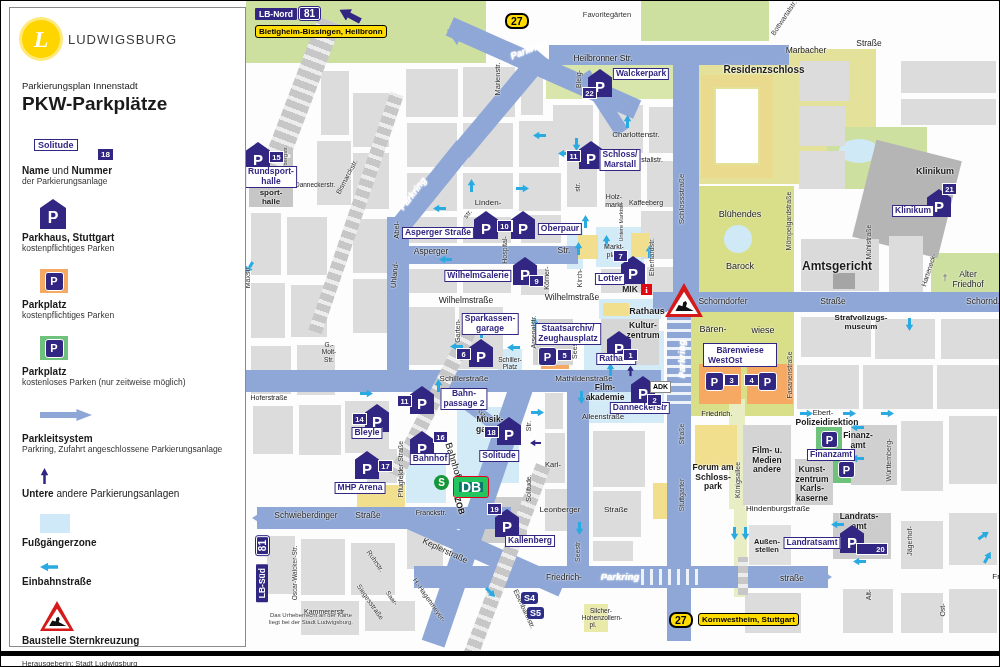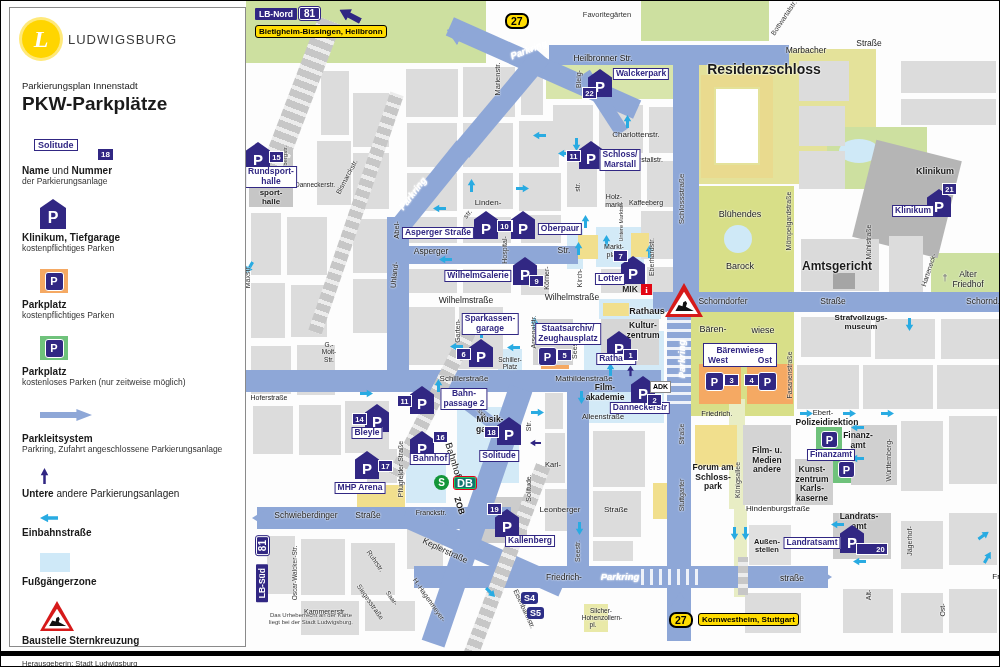--- a/index.html
+++ b/index.html
@@ -21,26 +21,26 @@
   .pklabel{z-index:31;background:#fff;border:1px solid #312783;color:#312783;font-weight:bold;font-size:8.5px;line-height:1.15;padding:0 2px;text-align:center;white-space:pre-line;transform:translateX(-50%)}
   #signs{position:absolute;inset:0;z-index:60}
   #signs>div{position:absolute}
   .chip{background:#312783;color:#fff;font-weight:bold;font-size:8.5px;padding:1px 4px;border-radius:1px}
   .sign81{background:#312783;color:#fff;font-weight:bold;font-size:10px;padding:0 4px;border:1.5px solid #fff;outline:1px solid #312783;border-radius:2px}
   .ysign{background:#ffdc00;border:1.5px solid #000;border-radius:3px;color:#000;font-weight:bold;font-size:8px;padding:0 3px;line-height:11px;white-space:nowrap}
   .b27{background:#ffdc00;border:2px solid #000;border-radius:7px;color:#000;font-weight:bold;font-size:10.5px;padding:0 4px;line-height:12px}
   .vertc{writing-mode:vertical-rl;transform:rotate(180deg);text-align:center}
   .schip{background:#2d2f87;color:#fff;font-weight:bold;font-size:9px;border-radius:3px;padding:0 3px;line-height:12px}
   .sbahn{width:15px;height:15px;background:#149639;border-radius:50%;color:#fff;font-weight:bold;font-size:10px;display:flex;align-items:center;justify-content:center}
-  .dbchip{background:#0f766e;color:#fff;font-weight:bold;font-size:11px;border:1px solid #22c55e;outline:1px solid #e2001a;border-radius:2px;padding:0 2px;line-height:10px}
+  .dbchip{background:#0f766e;color:#fff;font-weight:bold;font-size:14px;border:5px solid #22c55e;outline:1px solid #e2001a;border-radius:2px;padding:0 2px;line-height:10px}
   .mik{width:11px;height:11px;background:#e30613;color:#fff;font-weight:bold;font-family:"Liberation Serif",serif;font-size:9px;display:flex;align-items:center;justify-content:center}
   .adk{background:#fff;border:1px solid #888;color:#000;font-weight:bold;font-size:7px;padding:0 2px;line-height:10px}
   .bw{background:#fff;border:1px solid #312783;color:#312783;font-weight:bold;width:72px;font-size:8.5px;padding:1px 0}
   .bw1{text-align:center}
-  .bw2{display:flex;justify-content:space-between;padding:0 4px}
+  .bw2{display:flex;padding:0 4px}
   .tri:before{content:"";position:absolute;inset:0;background:#d61a1a;clip-path:polygon(50% 0,100% 100%,0 100%)}
   .tri:after{content:"";position:absolute;left:13%;right:13%;top:26%;bottom:8%;background:#fff;clip-path:polygon(50% 0,100% 100%,0 100%)}
   .tri i{position:absolute;z-index:2;left:27%;right:23%;top:50%;bottom:17%;background:#111;clip-path:polygon(0 100%,18% 45%,38% 55%,42% 20%,55% 8%,62% 30%,56% 60%,100% 100%)}
   .fatarrow{width:24px;height:13px;background:#312783;clip-path:polygon(0 28%,55% 28%,55% 0,100% 50%,55% 100%,55% 72%,0 72%)}
   
   #panel{position:absolute;left:8px;top:6px;width:237px;height:640px;background:#fff;border:1px solid #8a8a8a;z-index:100;box-sizing:border-box;padding:12px 12px 8px 12px;color:#1a1a1a}
   .brandrow{display:flex;align-items:center;gap:8px;margin-bottom:22px}
   .logo{width:38px;height:38px;border-radius:50%;background:#ffd500;color:#fff;display:flex;align-items:center;justify-content:center;font-family:"Liberation Serif",serif;font-style:italic;font-weight:bold;font-size:24px;box-shadow:0 0 0 3px #ffe97a}
   .brand{font-size:13px;letter-spacing:1px;color:#3a3a3a}
   .psub{font-size:9.5px;margin-bottom:2px}
@@ -218,21 +218,21 @@
       <div class="rarrow" style="left: 445px; top: 22px; transform: rotate(-156deg);"></div>
       <div class="rarrow" style="left: 251px; top: 507px; transform: rotate(180deg);"></div>
       <div class="rarrow" style="left: 815px; top: 566px; transform: rotate(0deg);"></div>
       <div class="rarrow" style="left: 671px; top: 589px; transform: rotate(-90deg);"></div>
       <div class="mlabel" style="left: 606px; top: 14px; font-size: 7.5px; font-weight: 400; color: rgb(51, 51, 51); transform: translate(-50%, -50%) rotate(0deg);">Favoritegärten</div>
       <div class="mlabel" style="left: 602px; top: 58px; font-size: 8.5px; font-weight: 400; color: rgb(17, 17, 17); transform: translate(-50%, -50%) rotate(0deg);">Heilbronner Str.</div>
       <div class="mlabel" style="left: 528px; top: 49px; font-size: 9.5px; font-weight: 700; color: rgb(255, 255, 255); transform: translate(-50%, -50%) rotate(-21deg); font-style: italic;">Parkring</div>
       <div class="mlabel" style="left: 805px; top: 50px; font-size: 8.5px; font-weight: 400; color: rgb(26, 26, 26); transform: translate(-50%, -50%) rotate(0deg);">Marbacher</div>
       <div class="mlabel" style="left: 868px; top: 43px; font-size: 8.5px; font-weight: 400; color: rgb(26, 26, 26); transform: translate(-50%, -50%) rotate(0deg);">Straße</div>
       <div class="mlabel" style="left: 783px; top: 17px; font-size: 7px; font-weight: 400; color: rgb(51, 51, 51); transform: translate(-50%, -50%) rotate(-56deg);">Bottwartalstr.</div>
-      <div class="mlabel" style="left: 763px; top: 69px; font-size: 14px; font-weight: 700; color: rgb(26, 26, 26); transform: translate(-50%, -50%) rotate(0deg);">Residenzschloss</div>
+      <div class="mlabel" style="left: 763px; top: 69px; font-size: 10px; font-weight: 700; color: rgb(26, 26, 26); transform: translate(-50%, -50%) rotate(0deg);">Residenzschloss</div>
       <div class="mlabel" style="left: 497px; top: 78px; font-size: 7.5px; font-weight: 400; color: rgb(51, 51, 51); transform: translate(-50%, -50%) rotate(-90deg);">Marienstr.</div>
       <div class="mlabel" style="left: 578px; top: 78px; font-size: 7px; font-weight: 400; color: rgb(51, 51, 51); transform: translate(-50%, -50%) rotate(-90deg);">Bleig-</div>
       <div class="mlabel" style="left: 635px; top: 134px; font-size: 8px; font-weight: 400; color: rgb(26, 26, 26); transform: translate(-50%, -50%) rotate(0deg);">Charlottenstr.</div>
       <div class="mlabel" style="left: 645px; top: 159px; font-size: 7px; font-weight: 400; color: rgb(26, 26, 26); transform: translate(-50%, -50%) rotate(0deg);">Marstallstr.</div>
       <div class="mlabel" style="left: 681px; top: 198px; font-size: 8px; font-weight: 400; color: rgb(51, 51, 51); transform: translate(-50%, -50%) rotate(-90deg);">Schlossstraße</div>
       <div class="mlabel" style="left: 613px; top: 200px; font-size: 7px; font-weight: 400; color: rgb(26, 26, 26); transform: translate(-50%, -50%) rotate(0deg);">Holz-
 markt</div>
       <div class="mlabel" style="left: 645px; top: 202px; font-size: 7px; font-weight: 400; color: rgb(26, 26, 26); transform: translate(-50%, -50%) rotate(0deg);">Kaffeeberg</div>
       <div class="mlabel" style="left: 620px; top: 221px; font-size: 5.5px; font-weight: 400; color: rgb(51, 51, 51); transform: translate(-50%, -50%) rotate(-90deg);">Untere Marktstr.</div>
       <div class="mlabel" style="left: 613px; top: 250px; font-size: 7px; font-weight: 400; color: rgb(26, 26, 26); transform: translate(-50%, -50%) rotate(0deg);">Markt-
@@ -505,21 +505,21 @@
         <span class="chipnum">18</span>
       </div>
       <div class="ltitle"><b>Name</b><span class="nrm"> und </span><b>Nummer</b></div>
       <div class="lsub">der Parkierungsanlage</div>
     </div>
 
     <div class="lblock">
       <div class="licon">
           <div class="lgh">P</div>
         </div>
-      <div class="ltitle">Klinikum, Tiefgarage</div>
+      <div class="ltitle">Parkhaus, Stuttgart</div>
       <div class="lsub">kostenpflichtiges Parken</div>
     </div>
 
     <div class="lblock">
       <div class="licon">
           <div class="lgsq" style="background:#f5a963">
             <div class="in">P</div>
           </div>
         </div>
       <div class="ltitle">Parkplatz</div>
@@ -545,31 +545,31 @@
     </div>
 
     <div class="lblock">
       <div class="licon" style="height:18px">
           <div class="uparr"></div>
         </div>
       <div class="ltitle"><b>Untere</b><span class="nrm"> andere Parkierungsanlagen</span></div>
     </div>
 
     <div class="lblock">
+      <div class="licon" style="height:22px">
+          <div class="pedrect"></div>
+        </div>
+      <div class="ltitle">Fußgängerzone</div>
+    </div>
+
+    <div class="lblock">
       <div class="licon" style="height:12px">
           <div class="cyarr"></div>
         </div>
       <div class="ltitle">Einbahnstraße</div>
-    </div>
-
-    <div class="lblock">
-      <div class="licon" style="height:22px">
-          <div class="pedrect"></div>
-        </div>
-      <div class="ltitle">Fußgängerzone</div>
     </div>
 
     <div class="lblock">
       <div class="licon" style="height:32px">
           <div class="tri ltri">
             <i></i>
           </div>
         </div>
       <div class="ltitle">Baustelle Sternkreuzung</div>
     </div>

